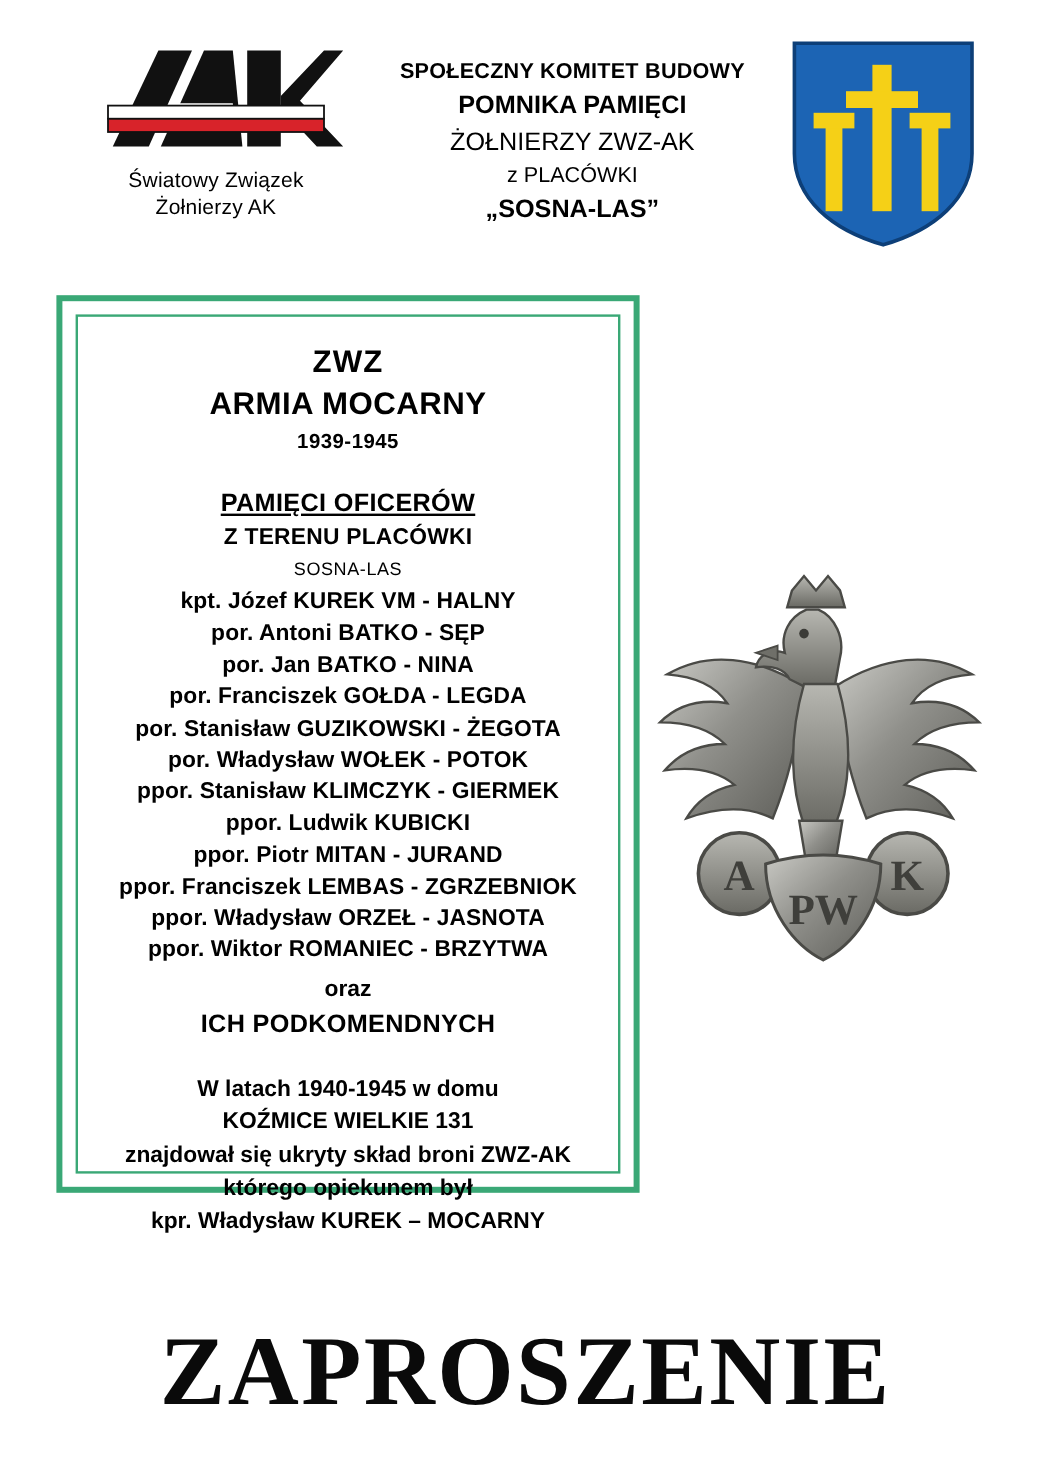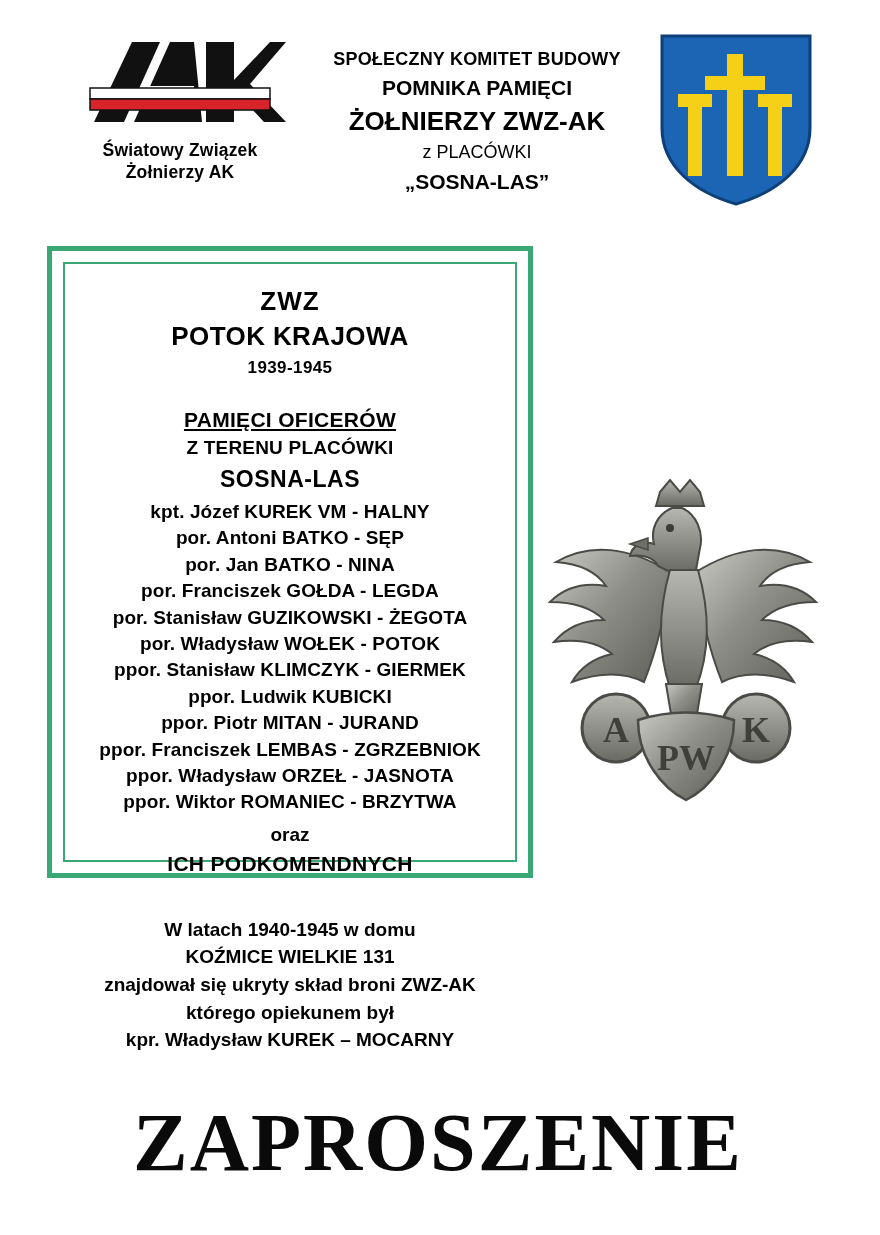--- a/index.html
+++ b/index.html
@@ -36,56 +36,56 @@
   .ak-mark {
     position: relative;
     width: 212px;
     height: 96px;
     margin: 0 auto;
   }
   .ak-mark svg { display: block; }
   .ak-caption {
     margin-top: 8px;
     font-size: 17.5px;
-    font-weight: bold;
+    font-weight: normal;
     line-height: 1.24;
     letter-spacing: .2px;
   }
 
   
   .committee {
     position: absolute;
     left: 296px;
     top: 22px;
     width: 362px;
     text-align: center;
     line-height: 1.3;
   }
   .committee .l1 { font-size: 18px; font-weight: bold; letter-spacing: .2px; }
   .committee .l2 { font-size: 21px; font-weight: bold; margin-top: 3px; }
-  .committee .l3 { font-size: 26px; font-weight: bold; margin-top: 3px; text-align: center; }
+  .committee .l3 { font-size: 21px; font-weight: normal; margin-top: 3px; text-align: center; }
   .committee .l4 { font-size: 18px; font-weight: normal; margin-top: 3px; }
   .committee .l5 { font-size: 21px; font-weight: bold; margin-top: 3px; }
 
   
   .coat {
     position: absolute;
     right: 66px;
     top: 6px;
     width: 156px;
     height: 176px;
   }
 
   
   .plaque {
     position: absolute;
     left: 47px;
     top: 246px;
     width: 486px;
-    height: 632px;
+    height: 748px;
     border: 5px solid #3aa876;
     background: #ffffff;
     box-sizing: border-box;
   }
   .plaque-inner {
     position: absolute;
     left: 11px;
     top: 11px;
     right: 11px;
     bottom: 11px;
@@ -93,35 +93,35 @@
     box-sizing: border-box;
     padding: 22px 12px 0 12px;
     text-align: center;
   }
   .pl-zwz { font-size: 26px; font-weight: bold; letter-spacing: 1px; }
   .pl-ak  { font-size: 26px; font-weight: bold; margin-top: 4px; letter-spacing: .4px; }
   .pl-years { font-size: 17px; font-weight: bold; margin-top: 6px; letter-spacing: .4px; }
 
   .pl-dedic1 { font-size: 21px; font-weight: bold; margin-top: 30px; letter-spacing: .3px; text-decoration: underline; }
   .pl-dedic2 { font-size: 19px; font-weight: bold; margin-top: 5px; letter-spacing: .2px; }
-  .pl-post   { font-size: 23px; font-weight: bold; margin-top: 7px; letter-spacing: .5px; }
+  .pl-post   { font-size: 15px; font-weight: normal; margin-top: 7px; letter-spacing: .5px; }
 
   .pl-names { margin-top: 6px; }
   .pl-names .nm {
     font-size: 19px;
     font-weight: bold;
     line-height: 1.39;
     white-space: nowrap;
     letter-spacing: .1px;
   }
 
   .pl-oraz { font-size: 19px; font-weight: bold; margin-top: 8px; }
   .pl-sub  { font-size: 21px; font-weight: bold; margin-top: 6px; letter-spacing: .3px; }
 
-  .pl-note { margin-top: 40px; }
+  .pl-note { margin-top: 28px; }
   .pl-note div {
     font-size: 19px;
     font-weight: bold;
     line-height: 1.45;
     white-space: nowrap;
   }
 
   
   .badge {
     position: absolute;
@@ -194,21 +194,21 @@
 
       <rect x="110" y="70" width="14" height="74" fill="#f5d017"></rect>
       <rect x="100" y="62" width="34" height="13" fill="#f5d017"></rect>
     </svg>
   </div>
 </div>
 
 <div class="plaque">
   <div class="plaque-inner">
     <div class="pl-zwz">ZWZ</div>
-    <div class="pl-ak">POTOK KRAJOWA</div>
+    <div class="pl-ak">ARMIA MOCARNY</div>
     <div class="pl-years">1939-1945</div>
 
     <div class="pl-dedic1">PAMIĘCI  OFICERÓW</div>
     <div class="pl-dedic2">Z TERENU PLACÓWKI</div>
     <div class="pl-post">SOSNA-LAS</div>
 
     <div class="pl-names">
       <div class="nm">kpt. Józef KUREK VM - HALNY</div>
       <div class="nm">por. Antoni BATKO - SĘP</div>
       <div class="nm">por. Jan BATKO - NINA</div>

